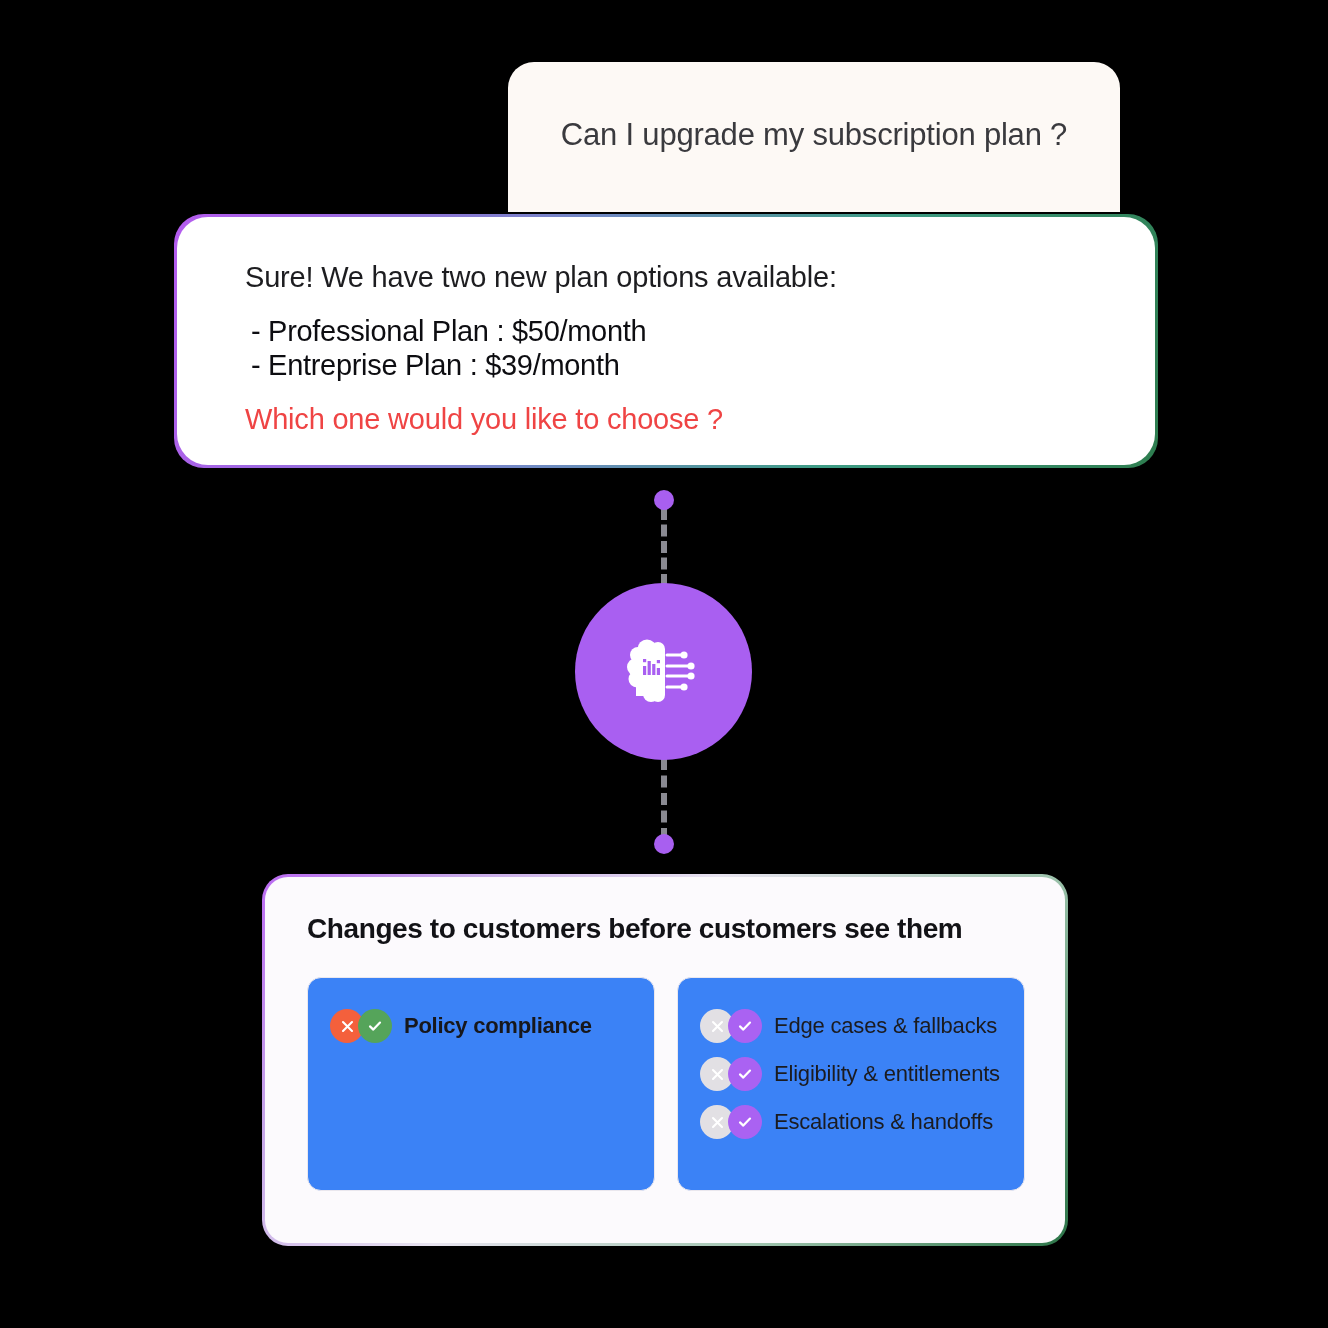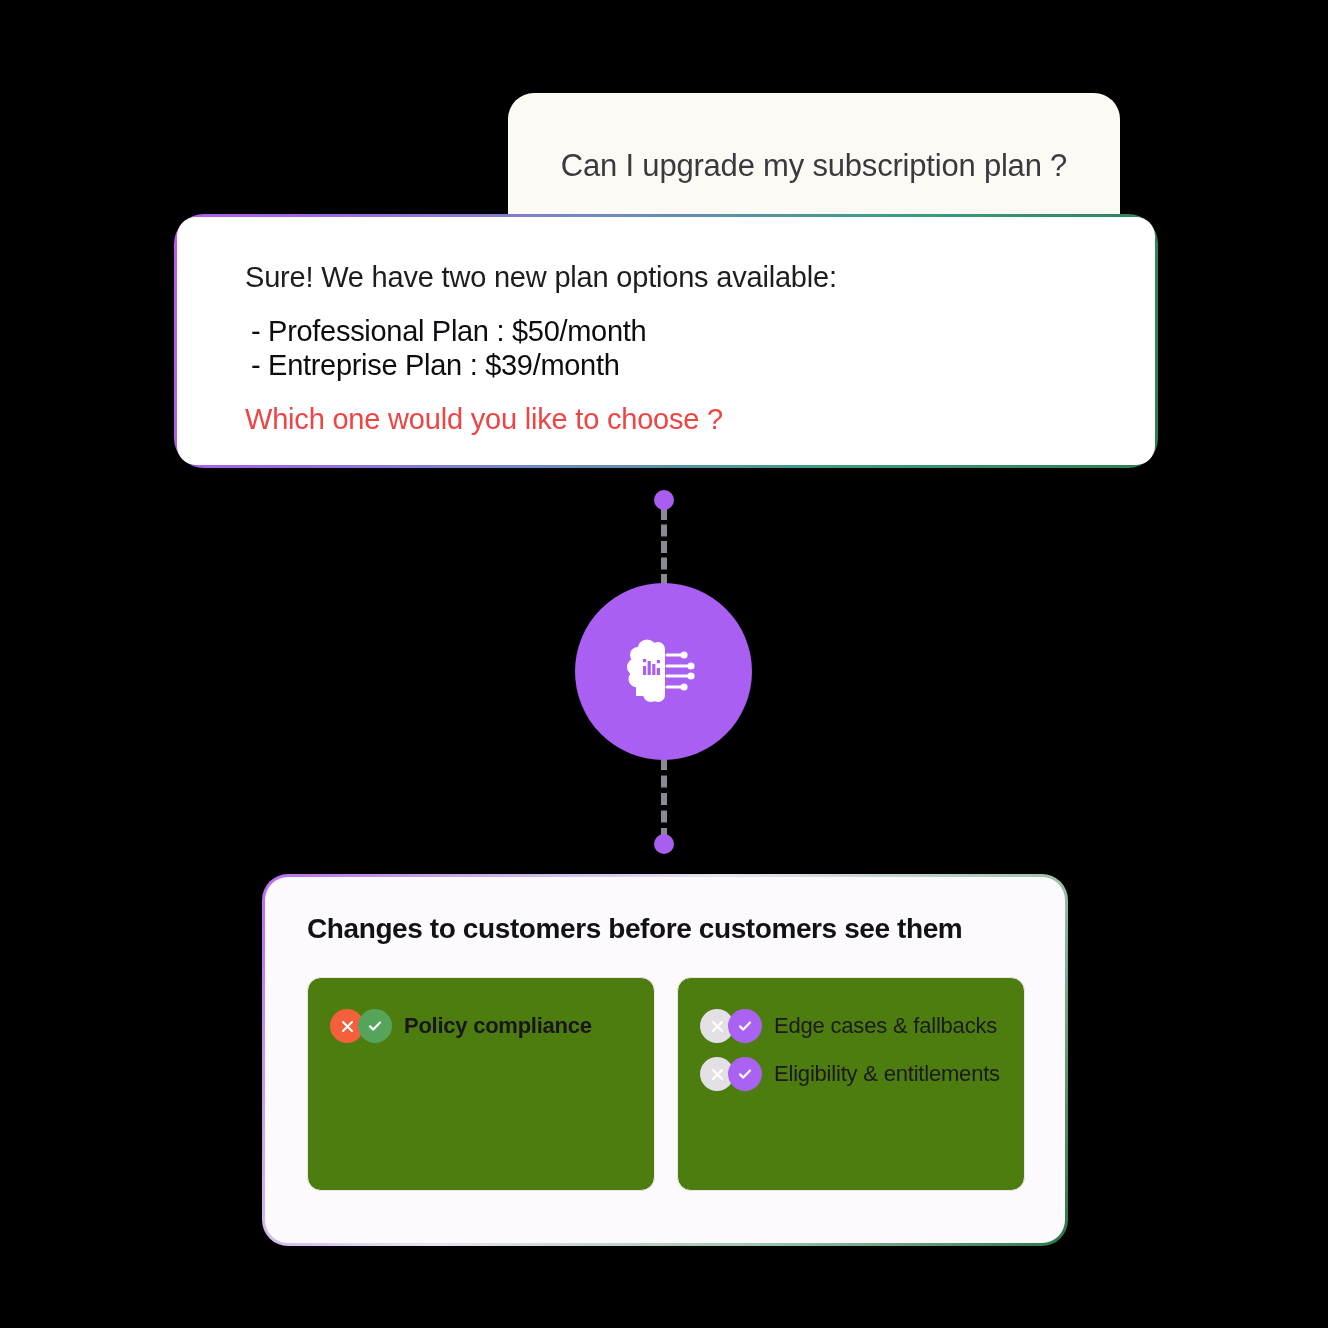--- a/index.html
+++ b/index.html
@@ -17,21 +17,21 @@
     position: relative;
     width: 1328px;
     height: 1328px;
     background: #000000;
   }
 
   
   .card-question {
     position: absolute;
     left: 508px;
-    top: 93px;
+    top: 62px;
     width: 612px;
     height: 150px;
     background: #FDF9F5;
     border-radius: 26px 26px 0 0;
     z-index: 1;
     display: flex;
     align-items: center;
     justify-content: center;
   }
   .question-text {
@@ -56,21 +56,21 @@
         #9C6AE0 16%,
         #7189C4 40%,
         #3E9C85 68%,
         #2E7D4F 100%);
     z-index: 3;
   }
   .card-answer {
     width: 100%;
     height: 100%;
     background: #FFFFFF;
-    border-radius: 19px;
+    border-radius: 31px;
     padding: 44px 0 0 68px;
   }
   .answer-lead {
     font-size: 29px;
     color: #1D1D20;
     letter-spacing: -0.2px;
     margin-bottom: 20px;
   }
   .answer-bullet {
     font-size: 29px;
@@ -154,21 +154,21 @@
     font-weight: bold;
     color: #121216;
     letter-spacing: -0.4px;
     margin-bottom: 32px;
   }
   .panels {
     display: flex;
     gap: 22px;
   }
   .panel {
-    background: #4d7c0f;
+    background: #3b82f6;
     border: 1px solid #EAE7EE;
     border-radius: 14px;
     padding: 24px 20px 24px 22px;
     height: 214px;
   }
   .panel.left  { width: 354px; }
   .panel.right { width: 354px; }
 
   .check-row {
     display: flex;
@@ -342,20 +342,35 @@
               <span class="badge ok-badge ok-purple">
                 <svg width="16" height="16" viewBox="0 0 16 16" aria-hidden="true">
                   <path d="M3 8.4 L6.3 11.6 L13 4.6" stroke="#FFFFFF" stroke-width="2.2" stroke-linecap="round" stroke-linejoin="round" fill="none"></path>
                 </svg>
               </span>
             </span>
             <span class="row-label">Eligibility &amp; entitlements</span>
           </div>
 
 
+          <div class="check-row">
+            <span class="badge-pair">
+              <span class="badge x-badge x-gray">
+                <svg width="13" height="13" viewBox="0 0 13 13" aria-hidden="true">
+                  <path d="M2 2 L11 11 M11 2 L2 11" stroke="#FFFFFF" stroke-width="2.1" stroke-linecap="round" fill="none"></path>
+                </svg>
+              </span>
+              <span class="badge ok-badge ok-purple">
+                <svg width="16" height="16" viewBox="0 0 16 16" aria-hidden="true">
+                  <path d="M3 8.4 L6.3 11.6 L13 4.6" stroke="#FFFFFF" stroke-width="2.2" stroke-linecap="round" stroke-linejoin="round" fill="none"></path>
+                </svg>
+              </span>
+            </span>
+            <span class="row-label">Escalations &amp; handoffs</span>
+          </div>
 
         </div>
 
       </div>
     </div>
   </div>
 
 </div>
 
 </body></html>

